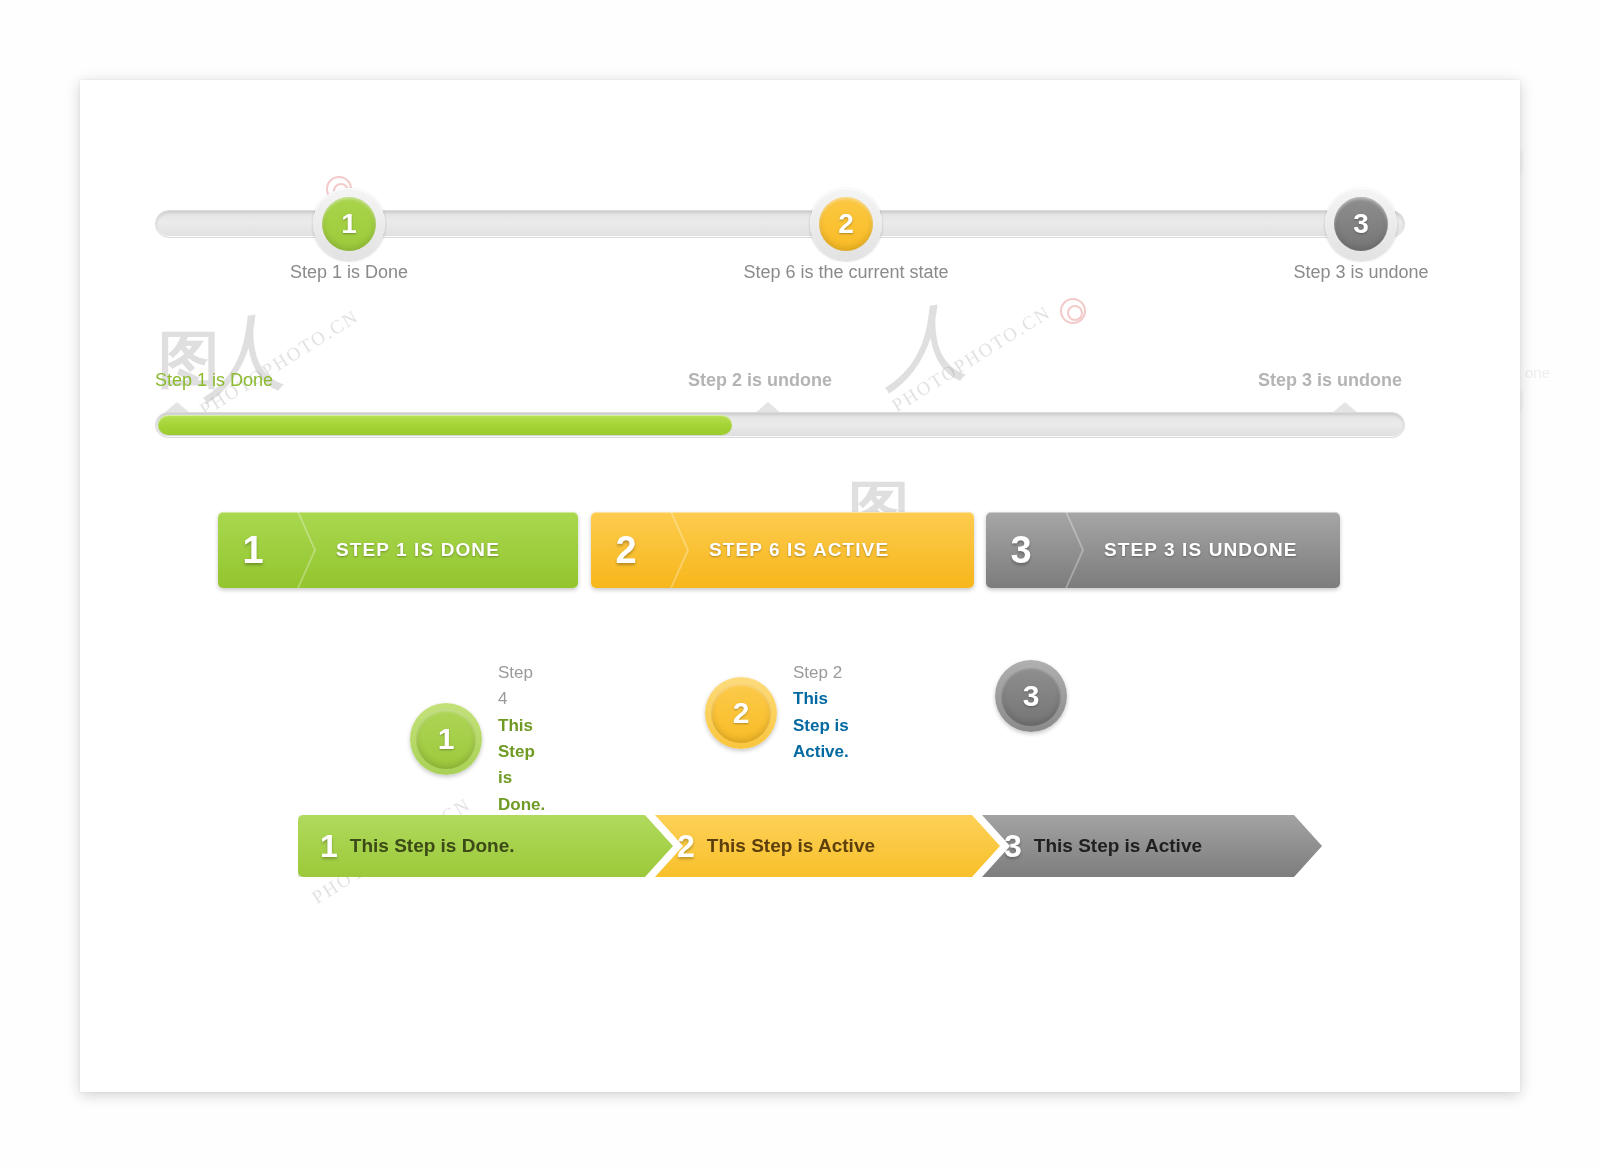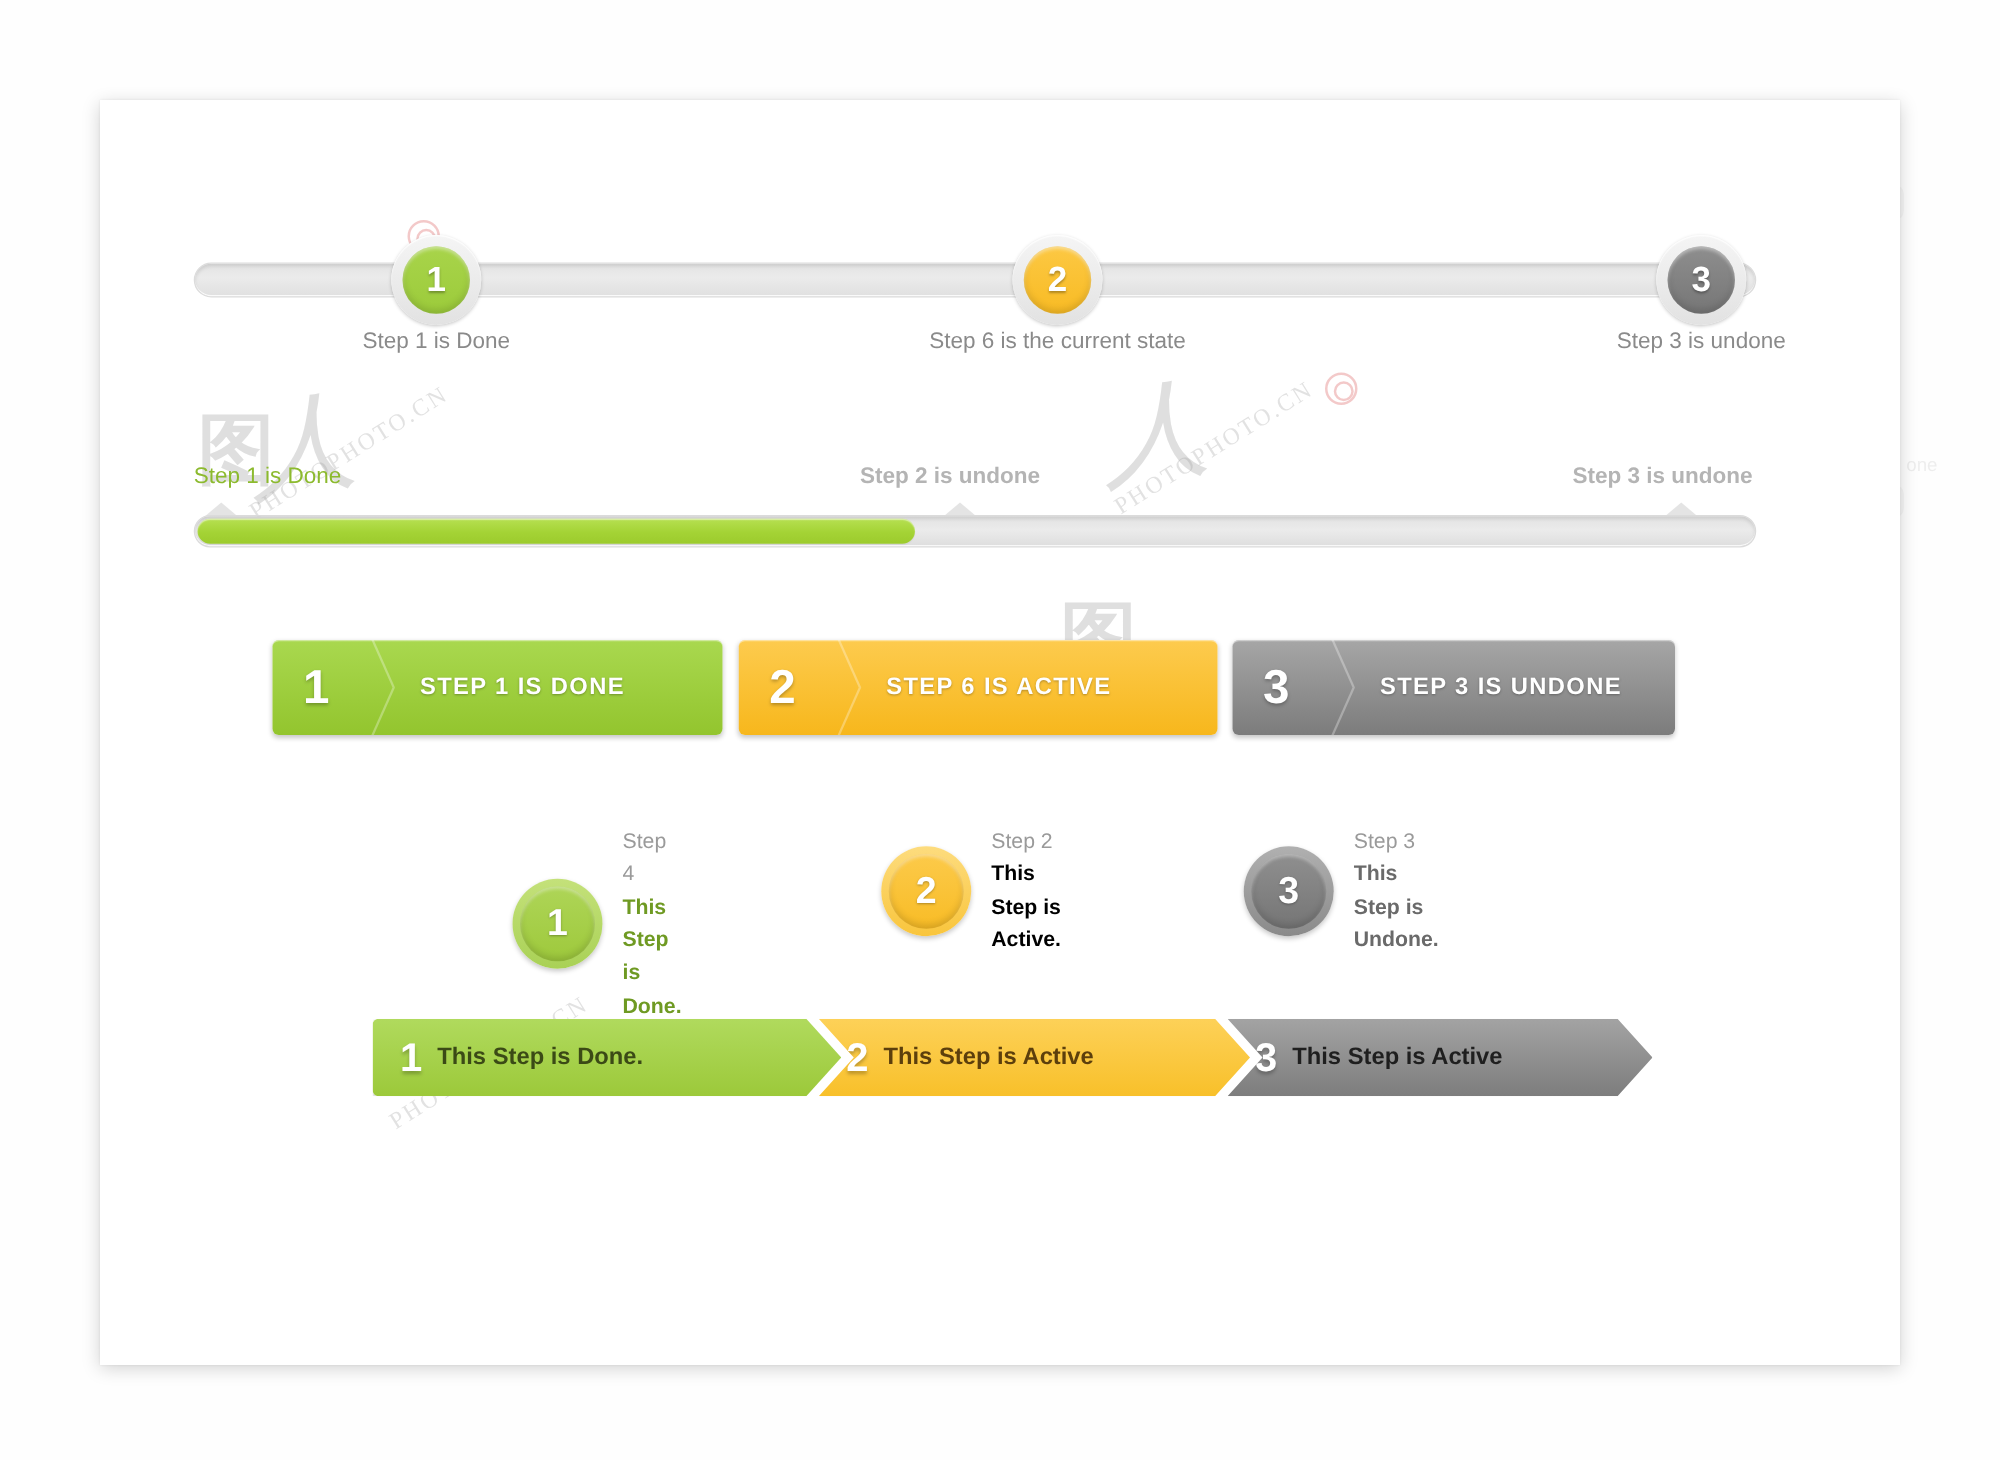--- a/index.html
+++ b/index.html
@@ -178,21 +178,21 @@
   .coin.yellow .coin-inner { background: linear-gradient(#fcca4a, #f8bc26); }
   .coin.gray   .coin-inner { background: linear-gradient(#8f8f8f, #757575); }
   .coin-num {
     color: #fff; font-size: 30px; font-weight: bold;
     text-shadow: 0 1px 2px rgba(0,0,0,.30);
   }
   .coin-text { padding-left: 16px; }
   .coin-kicker { font-size: 17px; color: #9a9a9a; line-height: 1.55; }
   .coin-state  { font-size: 17px; font-weight: bold; line-height: 1.55; }
   .coin-state.done   { color: #6f9a23; }
-  .coin-state.active { color: #000000; }
+  .coin-state.active { color: #0369a1; }
   .coin-state.undone { color: #6a6a6a; }
 
   
   #ribbon-row { position: absolute; left: 218px; top: 735px; height: 62px; }
   .ribbon-seg {
     position: absolute; top: 0; height: 62px;
     display: flex; align-items: center;
     box-shadow: 0 2px 4px rgba(0,0,0,.20);
   }
   .ribbon-seg.green  { background: linear-gradient(#b0da5d, #9cc93a); }
@@ -323,24 +323,20 @@
           <div class="coin-state active">This Step is Active.</div>
         </div>
       </div>
 
       <div class="coin-item" style="left:585px;">
         <div class="coin gray">
           <div class="coin-inner">
             <span class="coin-num">3</span>
           </div>
         </div>
-        <div class="coin-text">
-          <div class="coin-kicker">Step 3</div>
-          <div class="coin-state undone">This Step is Undone.</div>
-        </div>
       </div>
     </div>
 
     <div id="ribbon-row">
       <div class="ribbon-seg green" style="left:0px; width:375px;
            clip-path: polygon(0 0, calc(100% - 28px) 0, 100% 50%, calc(100% - 28px) 100%, 0 100%, 0 0);
            border-radius:5px 0 0 5px;">
         <span class="ribbon-num">1</span>
         <span class="ribbon-text onGreen">This Step is Done.</span>
       </div>

